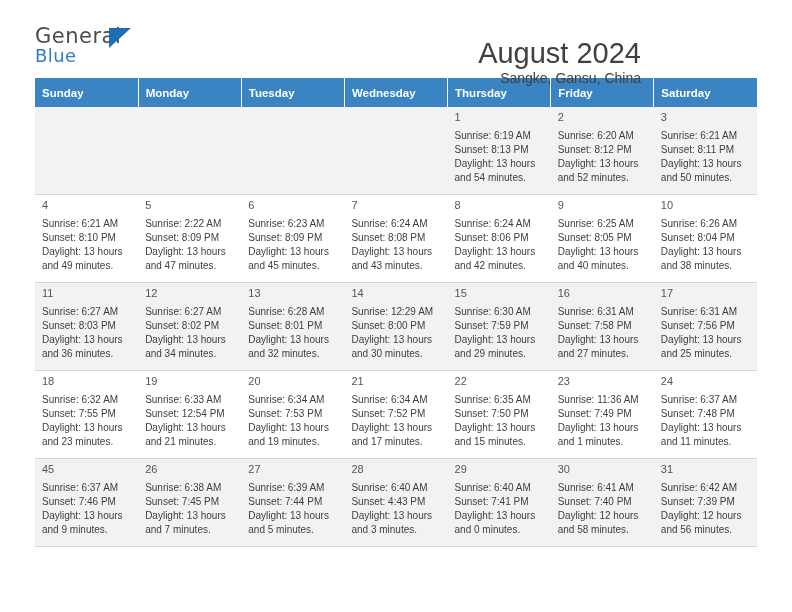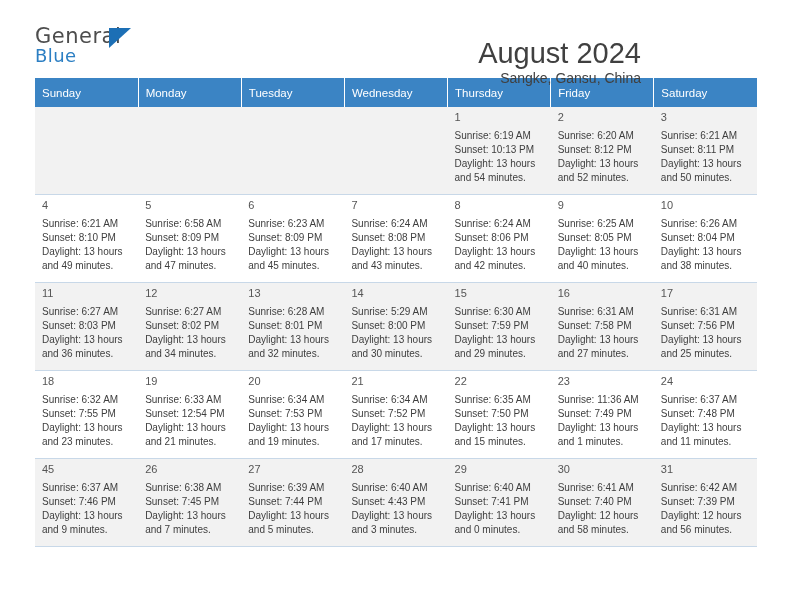--- a/index.html
+++ b/index.html
@@ -79,21 +79,21 @@
   .calendar {
     width: 722px;
     border-collapse: collapse;
     table-layout: fixed;
     margin-top: 6px;
   }
   .calendar th {
     background: #3b84c4;
     color: #ffffff;
     font-size: 11.5px;
-    font-weight: normal;
+    font-weight: bold;
     text-align: left;
     padding: 5px 0 5px 7px;
     height: 19px;
     border-right: 1px solid #ffffff;
   }
   .calendar th:last-child { border-right: none; }
   .calendar td {
     vertical-align: top;
     height: 80px;
     padding: 3px 6px 4px 7px;
@@ -147,21 +147,21 @@
     </thead>
     <tbody id="calendar-body">
         <tr class="shaded">
           <td></td>
           <td></td>
           <td></td>
           <td></td>
           <td>
             <span class="daynum">1</span>
             <span class="line">Sunrise: 6:19 AM</span>
-            <span class="line">Sunset: 10:13 PM</span>
+            <span class="line">Sunset: 8:13 PM</span>
             <span class="line">Daylight: 13 hours</span>
             <span class="line">and 54 minutes.</span>
           </td>
           <td>
             <span class="daynum">2</span>
             <span class="line">Sunrise: 6:20 AM</span>
             <span class="line">Sunset: 8:12 PM</span>
             <span class="line">Daylight: 13 hours</span>
             <span class="line">and 52 minutes.</span>
           </td>
@@ -176,21 +176,21 @@
         <tr class="plain">
           <td>
             <span class="daynum">4</span>
             <span class="line">Sunrise: 6:21 AM</span>
             <span class="line">Sunset: 8:10 PM</span>
             <span class="line">Daylight: 13 hours</span>
             <span class="line">and 49 minutes.</span>
           </td>
           <td>
             <span class="daynum">5</span>
-            <span class="line">Sunrise: 6:58 AM</span>
+            <span class="line">Sunrise: 2:22 AM</span>
             <span class="line">Sunset: 8:09 PM</span>
             <span class="line">Daylight: 13 hours</span>
             <span class="line">and 47 minutes.</span>
           </td>
           <td>
             <span class="daynum">6</span>
             <span class="line">Sunrise: 6:23 AM</span>
             <span class="line">Sunset: 8:09 PM</span>
             <span class="line">Daylight: 13 hours</span>
             <span class="line">and 45 minutes.</span>
@@ -241,21 +241,21 @@
           </td>
           <td>
             <span class="daynum">13</span>
             <span class="line">Sunrise: 6:28 AM</span>
             <span class="line">Sunset: 8:01 PM</span>
             <span class="line">Daylight: 13 hours</span>
             <span class="line">and 32 minutes.</span>
           </td>
           <td>
             <span class="daynum">14</span>
-            <span class="line">Sunrise: 5:29 AM</span>
+            <span class="line">Sunrise: 12:29 AM</span>
             <span class="line">Sunset: 8:00 PM</span>
             <span class="line">Daylight: 13 hours</span>
             <span class="line">and 30 minutes.</span>
           </td>
           <td>
             <span class="daynum">15</span>
             <span class="line">Sunrise: 6:30 AM</span>
             <span class="line">Sunset: 7:59 PM</span>
             <span class="line">Daylight: 13 hours</span>
             <span class="line">and 29 minutes.</span>

